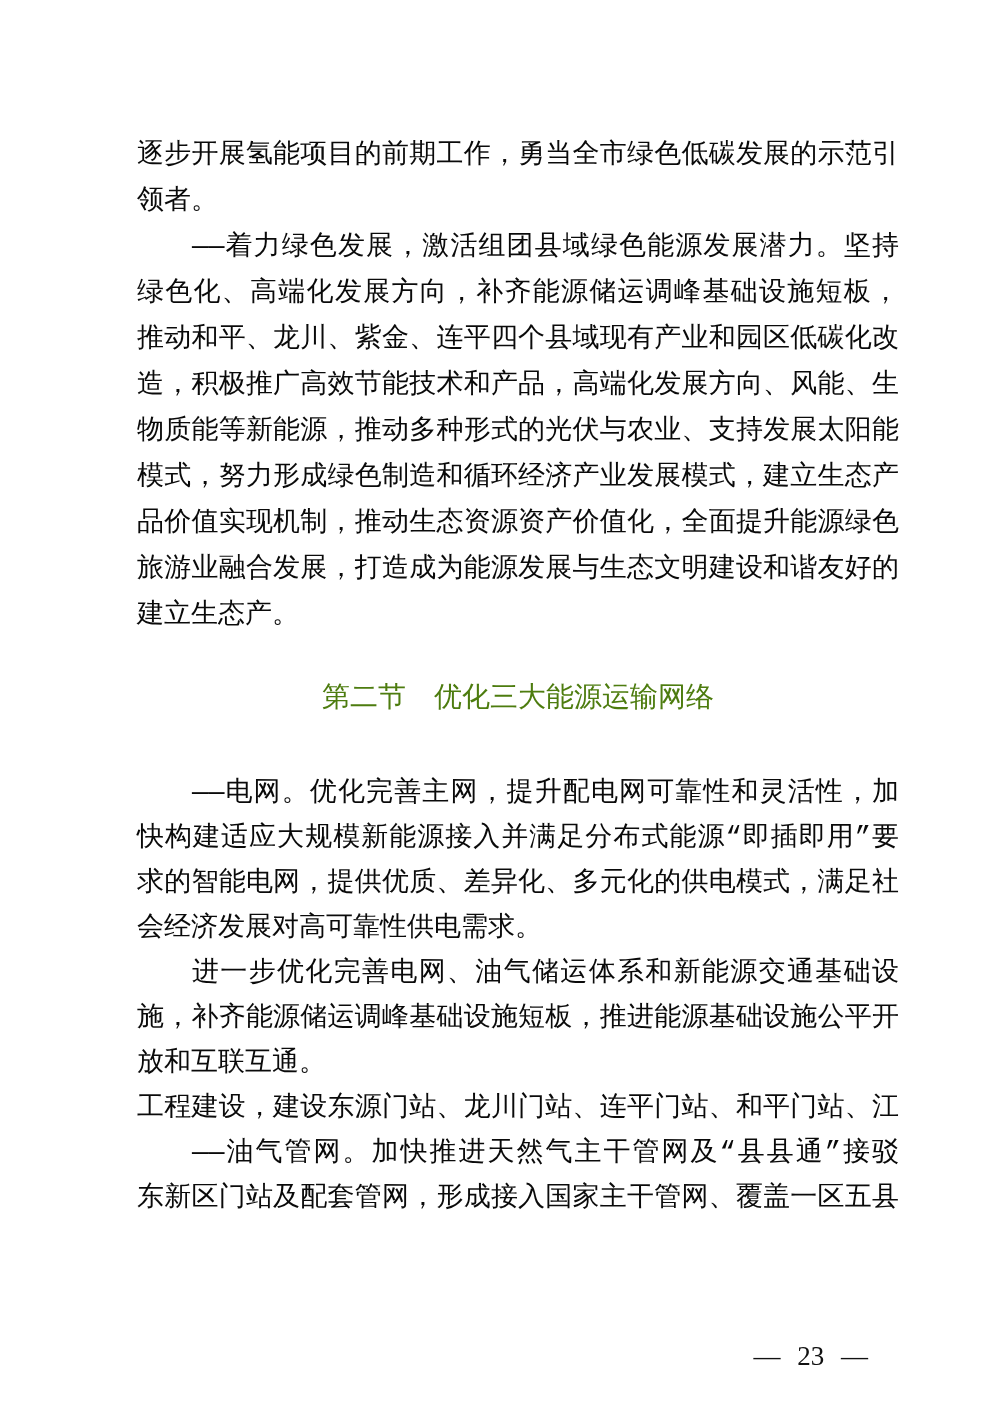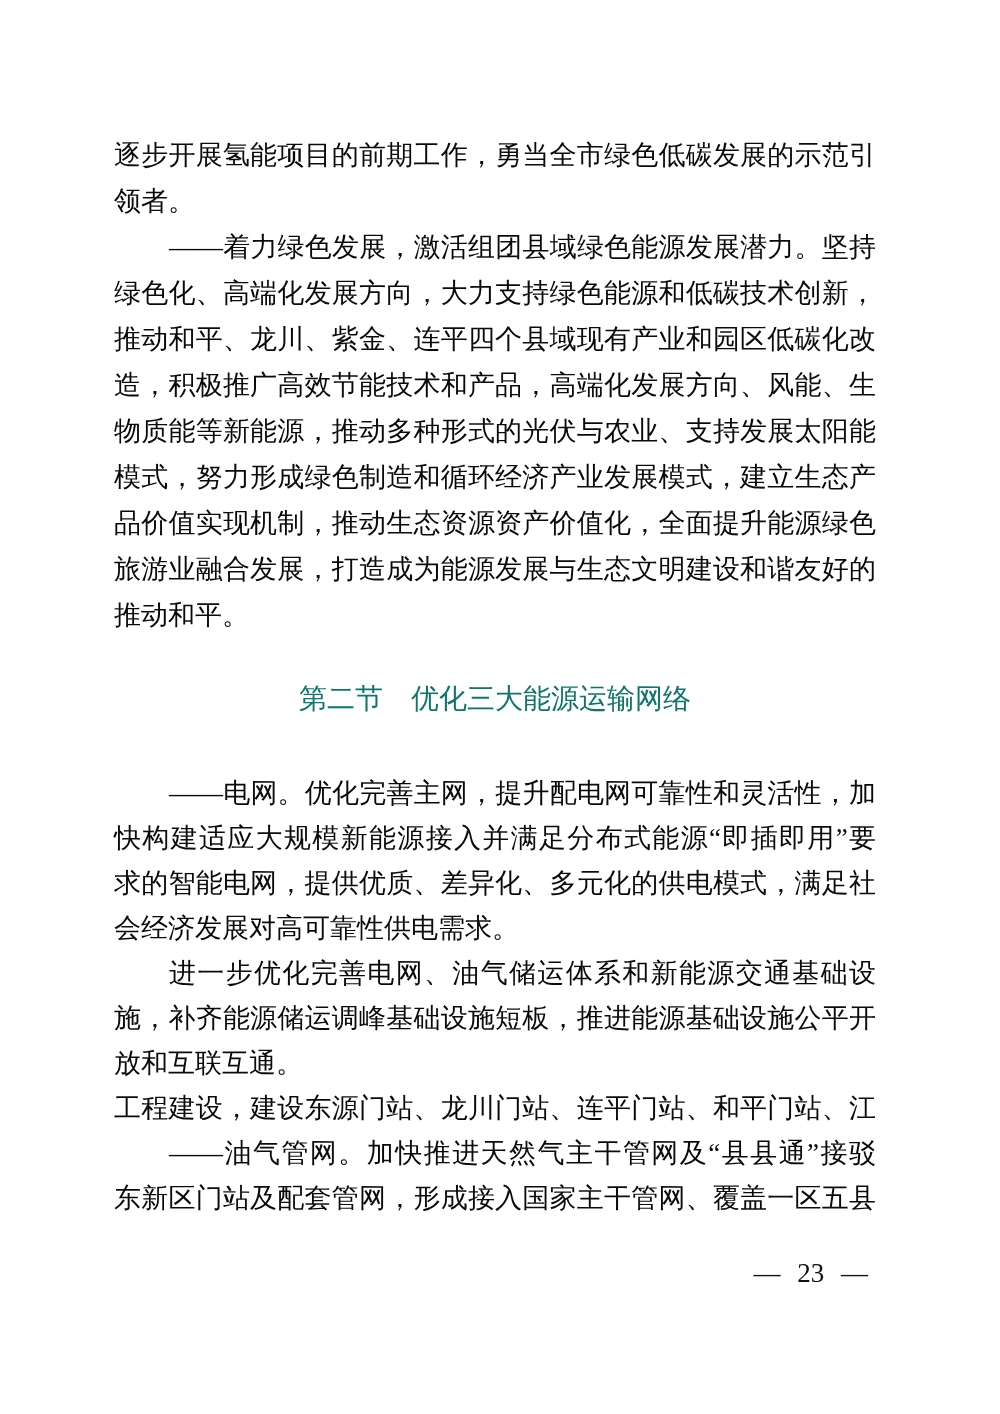--- a/index.html
+++ b/index.html
@@ -12,23 +12,24 @@
     width: 1000px;
     height: 1414px;
     margin: 0 auto;
     background: #ffffff;
     color: #000000;
     font-family: "Liberation Serif", serif;
     overflow: hidden;
   }
   .content {
     position: absolute;
-    left: 114px;
+    left: 137px;
     top: 132px;
     width: 762px;
+    font-family: Liberation Mono, monospace;
   }
   .para { margin: 0; padding: 0; }
   .line {
     display: block;
     height: 46px;
     line-height: 46px;
     font-size: 27px;
     letter-spacing: 0;
     white-space: nowrap;
     text-align: justify;
@@ -45,25 +46,25 @@
   .line.indent { padding-left: 55px; }
   .sec-b .line { height: 45px; line-height: 45px; }
   .heading {
     display: block;
     margin: 38px 0 49px 0;
     height: 46px;
     line-height: 46px;
     font-size: 28px;
     font-weight: 500;
     text-align: center;
-    color: #0f766e;
+    color: #4d7c0f;
   }
   .footer {
     position: absolute;
-    top: 1255px;
+    top: 1338px;
     right: 132px;
     height: 36px;
     line-height: 36px;
     font-size: 27px;
     color: #111111;
     font-family: "Liberation Serif", serif;
   }
   .footer .pageno { word-spacing: 10px; }
 </style>
 </head>
@@ -72,28 +73,28 @@
 <div class="page">
   <main class="content">
 
     <section class="para sec-a">
       <div class="line fill">逐步开展氢能项目的前期工作，勇当全市绿色低碳发展的示范引</div>
       <div class="line">领者。</div>
     </section>
 
     <section class="para sec-a">
       <div class="line fill indent">——着力绿色发展，激活组团县域绿色能源发展潜力。坚持</div>
-      <div class="line fill">绿色化、高端化发展方向，大力支持绿色能源和低碳技术创新，</div>
+      <div class="line fill">绿色化、高端化发展方向，补齐能源储运调峰基础设施短板，</div>
       <div class="line fill">推动和平、龙川、紫金、连平四个县域现有产业和园区低碳化改</div>
       <div class="line fill">造，积极推广高效节能技术和产品，高端化发展方向、风能、生</div>
       <div class="line fill">物质能等新能源，推动多种形式的光伏与农业、支持发展太阳能</div>
       <div class="line fill">模式，努力形成绿色制造和循环经济产业发展模式，建立生态产</div>
       <div class="line fill">品价值实现机制，推动生态资源资产价值化，全面提升能源绿色</div>
       <div class="line fill">旅游业融合发展，打造成为能源发展与生态文明建设和谐友好的</div>
-      <div class="line">推动和平。</div>
+      <div class="line">建立生态产。</div>
     </section>
 
     <h2 class="heading">第二节　优化三大能源运输网络</h2>
 
     <section class="para sec-b">
       <div class="line fill indent">——电网。优化完善主网，提升配电网可靠性和灵活性，加</div>
       <div class="line fill">快构建适应大规模新能源接入并满足分布式能源“即插即用”要</div>
       <div class="line fill">求的智能电网，提供优质、差异化、多元化的供电模式，满足社</div>
       <div class="line">会经济发展对高可靠性供电需求。</div>
     </section>

